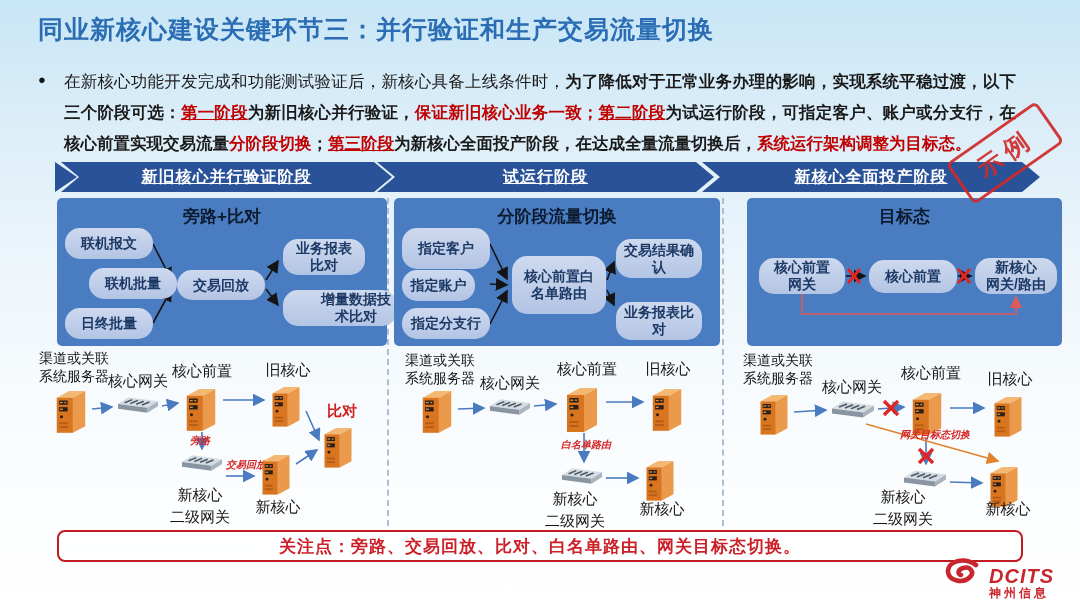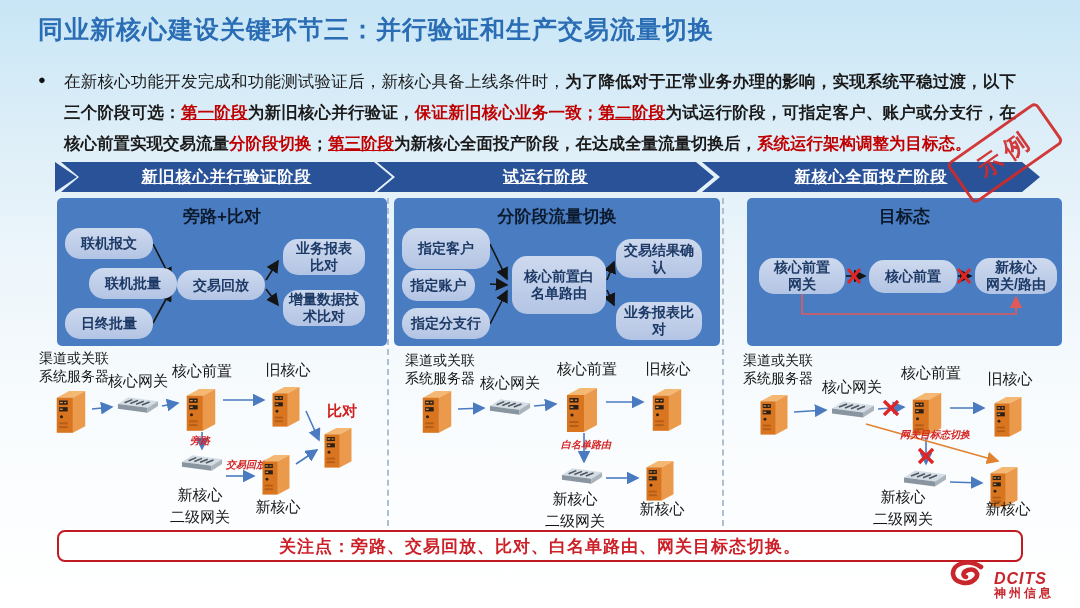--- a/index.html
+++ b/index.html
@@ -30,21 +30,21 @@
   .red-italic{color:#d42626;font-style:italic;font-weight:700;font-size:10px;text-align:center;}
   .red-label{color:#cf2020;font-weight:700;font-size:15px;text-align:center;}
   .callout{left:57px;top:530px;width:962px;height:28px;border:2px solid #c11a22;border-radius:8px;
     background:rgba(255,255,255,.55);color:#cc1f27;font-weight:700;font-size:17px;
     display:flex;align-items:center;justify-content:center;letter-spacing:1px;}
   .stamp{left:950px;top:128px;width:104px;height:44px;border:3px solid #d02a2a;border-radius:6px;
     transform:rotate(-35deg);display:flex;align-items:center;justify-content:center;
     color:#d02a2a;font-size:25px;font-weight:700;letter-spacing:6px;opacity:.92;z-index:5;}
   .logo{right:26px;bottom:8px;display:flex;align-items:center;gap:6px;}
   .logo-text{display:flex;flex-direction:column;line-height:1.05;}
-  .logo-name{color:#c9252c;font-weight:700;font-style:italic;font-size:16px;letter-spacing:1px;margin-top:20px;}
+  .logo-name{color:#c9252c;font-weight:700;font-style:italic;font-size:20px;letter-spacing:1px;margin-top:20px;}
   .logo-sub{color:#c9252c;font-size:12px;font-weight:700;letter-spacing:3px;}
   svg{display:block;}
 </style>
 </head>
 <body>
 
 <svg width="0" height="0" style="position:absolute">
   <defs>
     <symbol id="ic-server" viewBox="0 0 40 50">
       <polygon points="5,12 18,5 35,5 22,12" fill="#f5b873"></polygon>
@@ -101,21 +101,21 @@
       <line x1="96" y1="125" x2="114" y2="92" stroke="#141414" stroke-width="1.6" marker-end="url(#mb1)"></line>
       <line x1="209" y1="82" x2="221" y2="63" stroke="#141414" stroke-width="1.6" marker-end="url(#mb1)"></line>
       <line x1="209" y1="91" x2="221" y2="107" stroke="#141414" stroke-width="1.6" marker-end="url(#mb1)"></line>
     </svg>
     <div class="box" style="left:8px;top:30px;width:88px;height:31px;">联机报文</div>
     <div class="box" style="left:8px;top:70px;width:88px;height:31px;margin-left:24px;">联机批量</div>
     <div class="box" style="left:8px;top:110px;width:88px;height:31px;">日终批量</div>
     <div class="box" style="left:120px;top:72px;width:88px;height:30px;">交易回放</div>
     <div class="box" style="left:226px;top:41px;width:82px;height:36px;">业务报表
 比对</div>
-    <div class="box" style="left:226px;top:92px;width:82px;height:36px;">增量数据技
+    <div class="box" style="left:226px;top:92px;width:82px;height:36px;padding-left:32px;">增量数据技
 术比对</div>
   </div>
 
   <div class="abs panel" style="left:394px;top:198px;width:326px;height:148px;">
     <div class="panel-title">分阶段流量切换</div>
     <svg class="abs" style="left:0;top:0;" width="326" height="148">
       <defs>
           <marker id="mb2" markerWidth="9" markerHeight="8" refX="7" refY="4" orient="auto">
             <path d="M0,0 L8,4 L0,8 Z" fill="#141414"></path>
           </marker>

